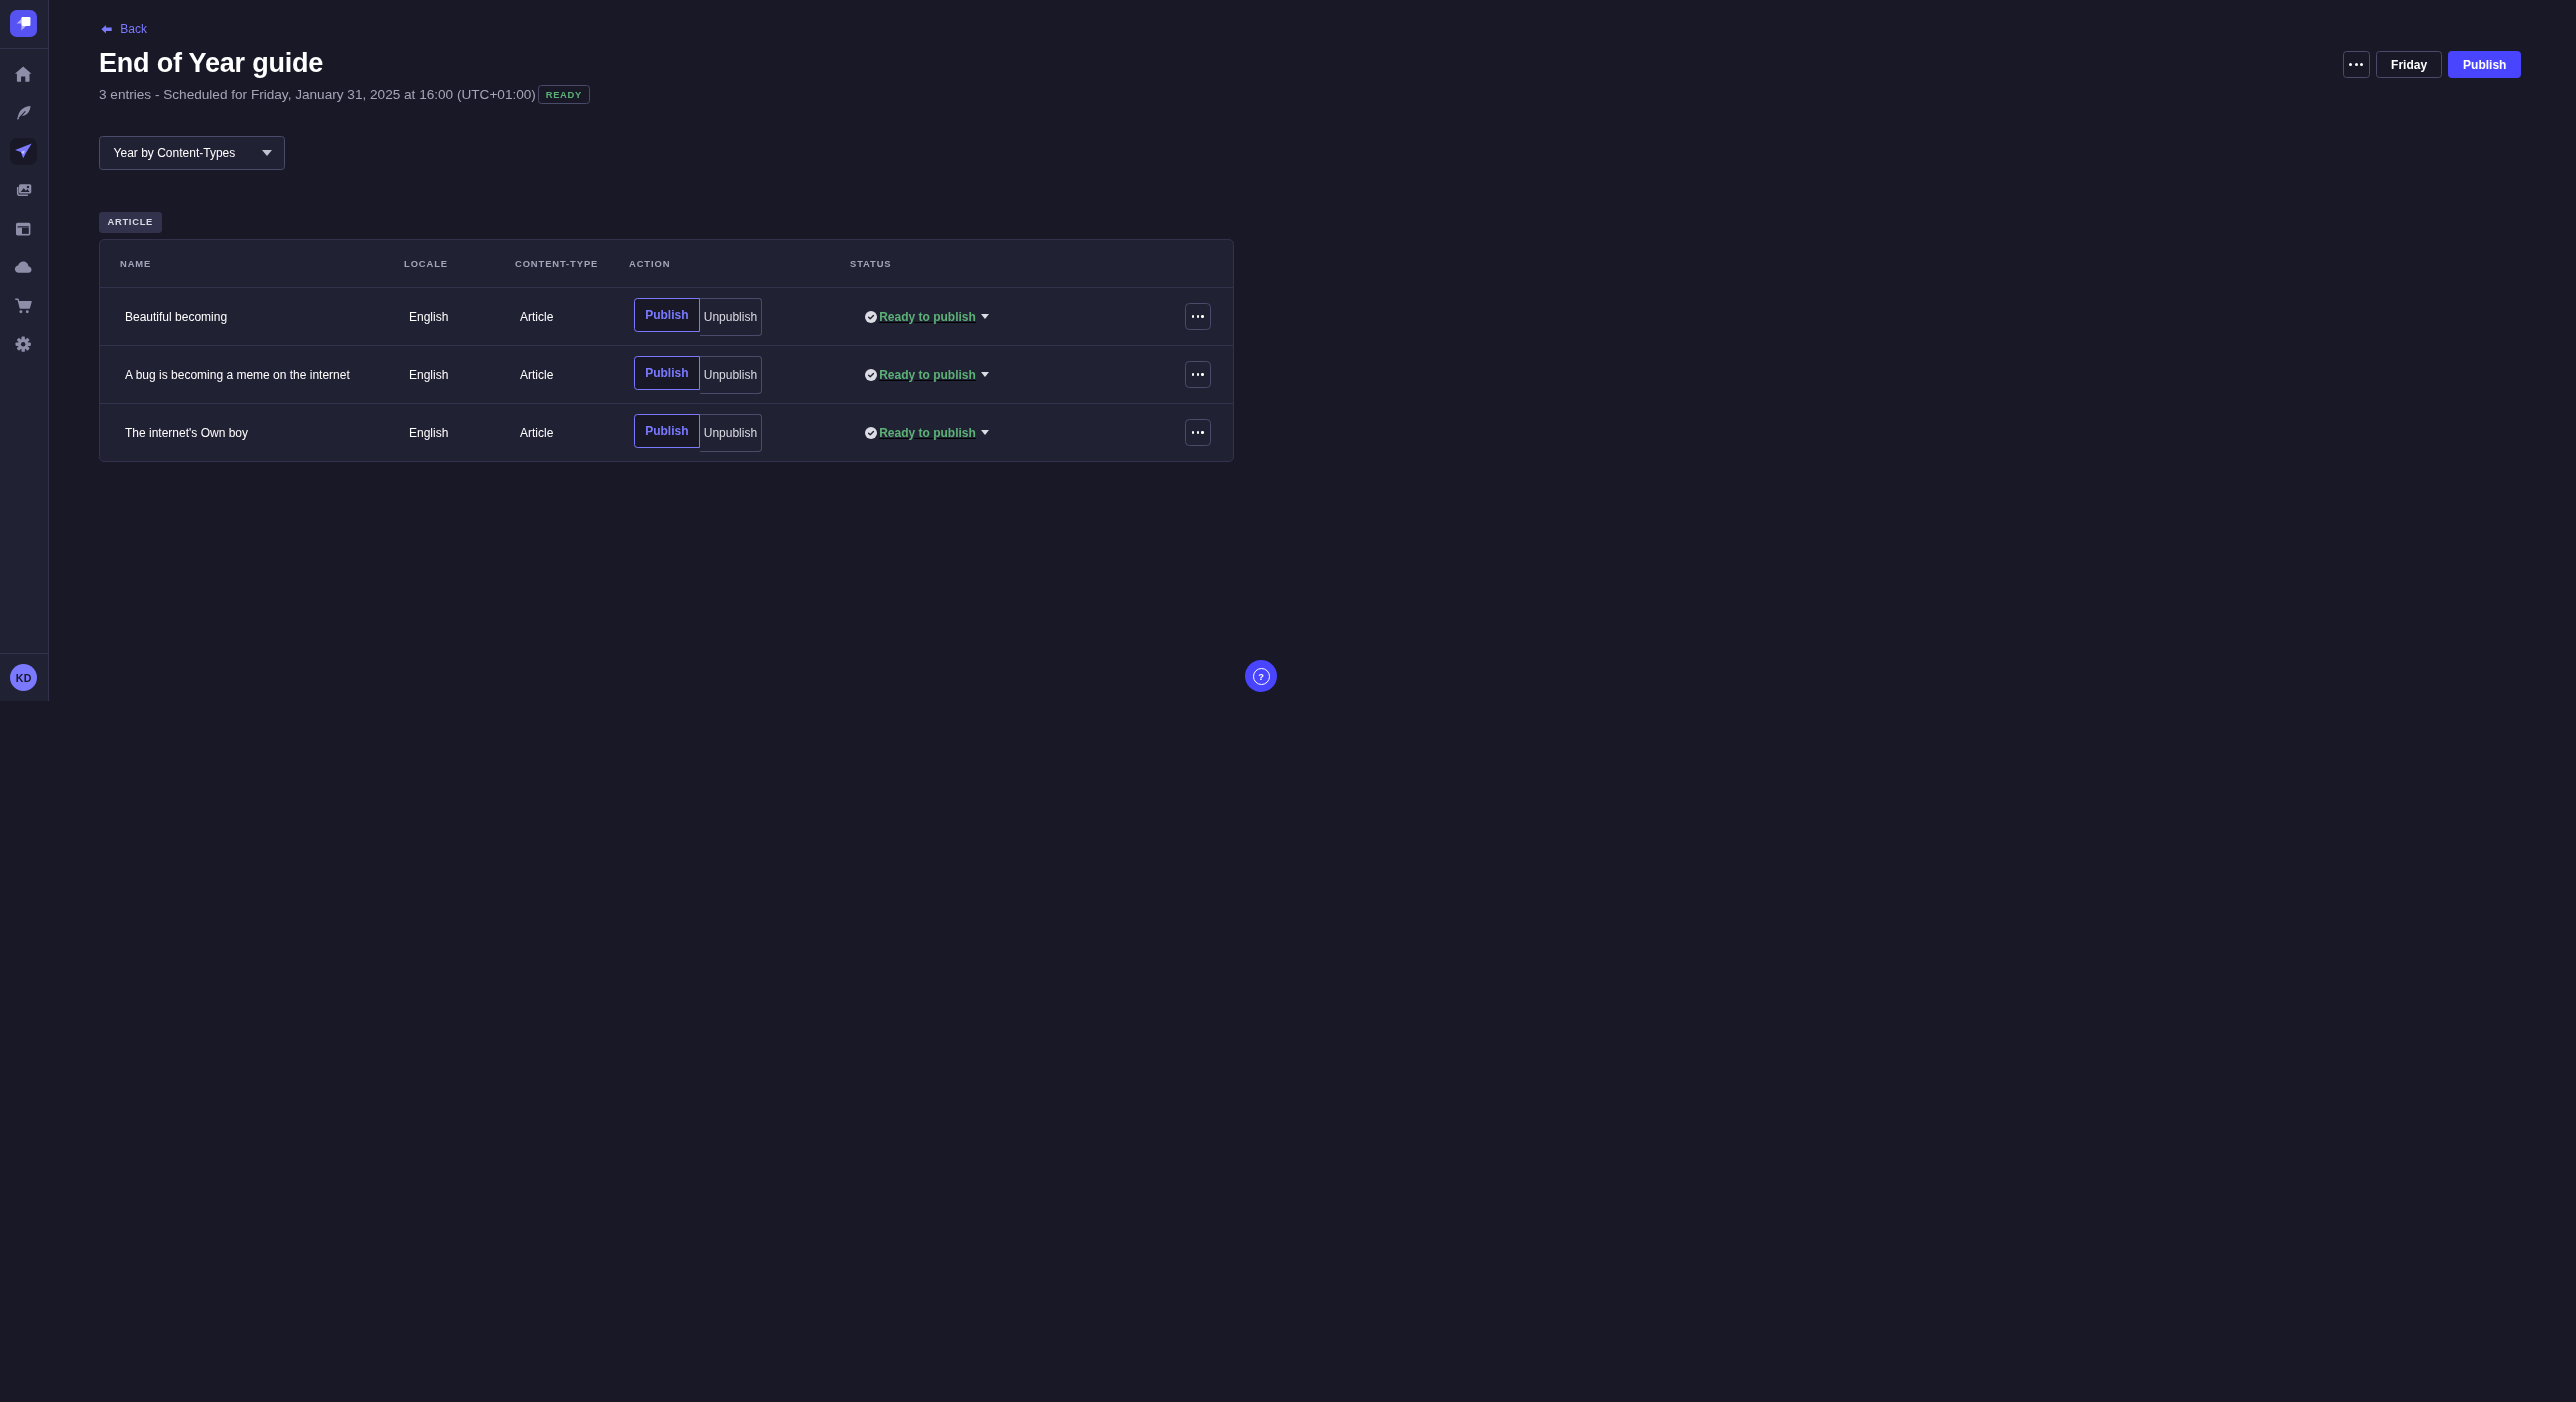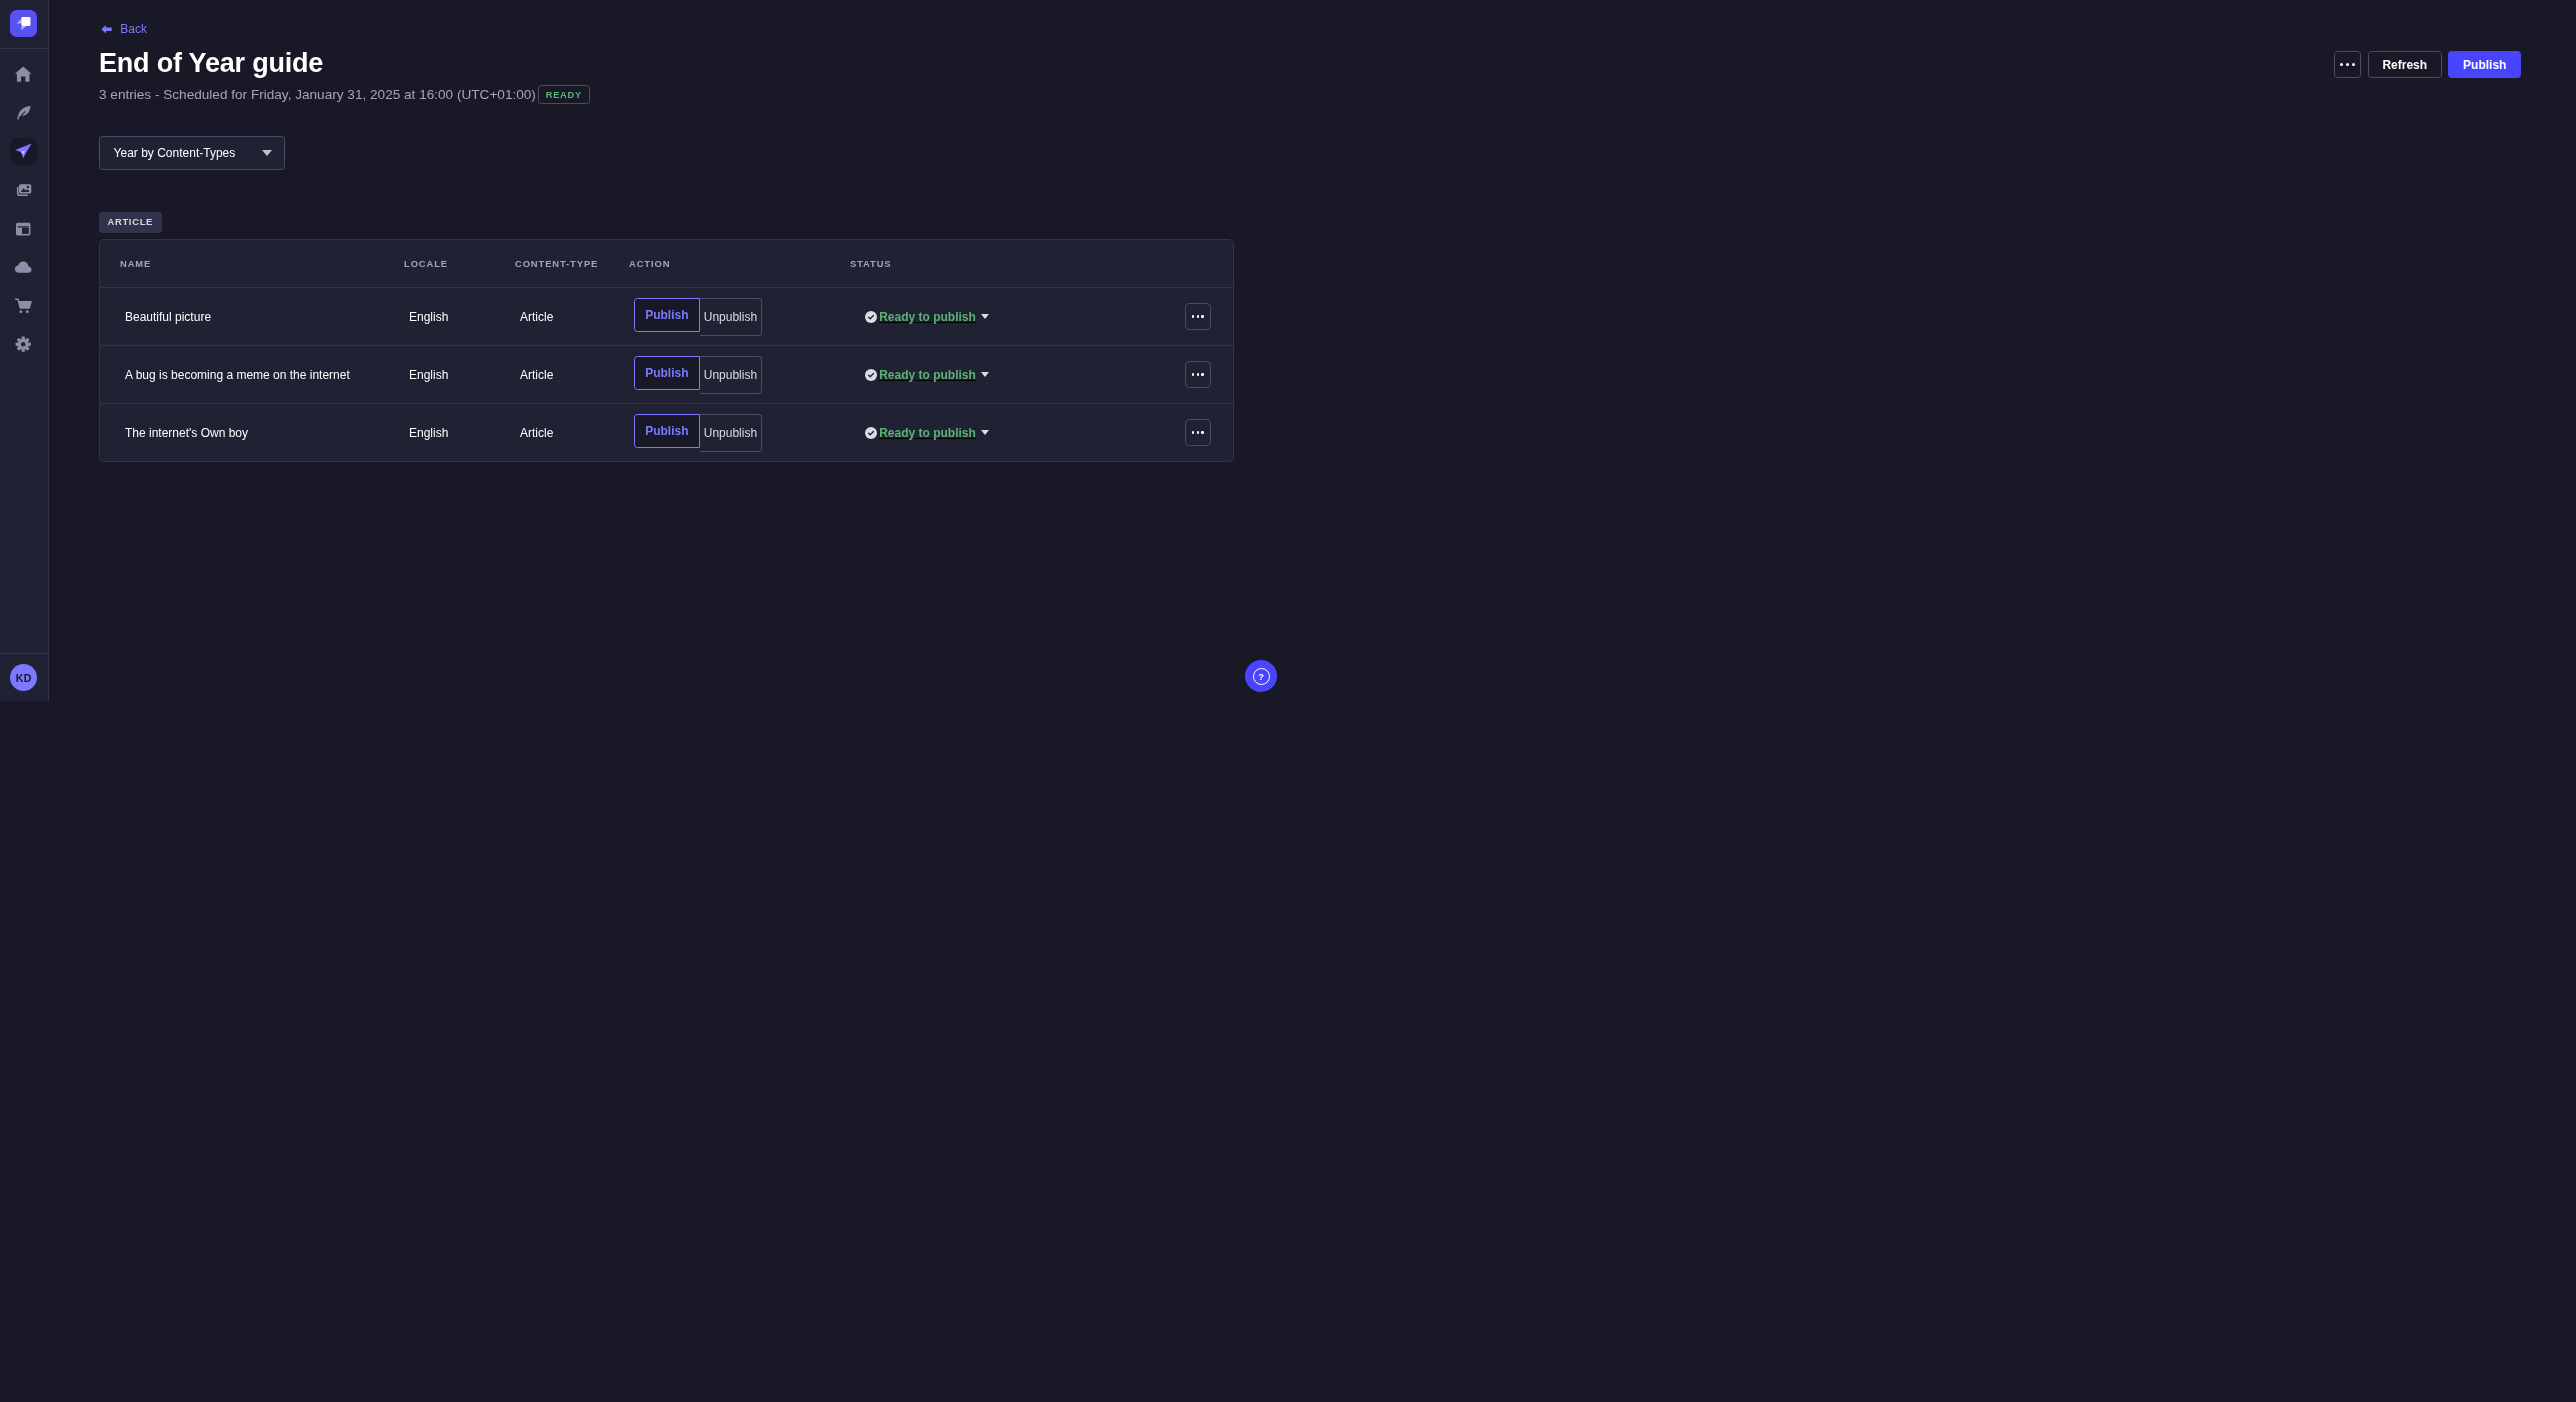--- a/index.html
+++ b/index.html
@@ -170,21 +170,21 @@
 <h1 class="page-title">End of Year guide</h1>
 
 <div class="header-actions">
   <button class="btn btn-ghost btn-icon">
     <span class="dots">
         <i></i>
         <i></i>
         <i></i>
       </span>
   </button>
-  <button class="btn btn-ghost btn-pad">Refresh</button>
+  <button class="btn btn-ghost btn-pad">Friday</button>
   <button class="btn btn-primary btn-pad">Publish</button>
 </div>
 
 <div class="subtitle-row">
   <span class="subtitle">3 entries - Scheduled for Friday, January 31, 2025 at 16:00 (UTC+01:00)</span>
   <span class="ready-badge">READY</span>
 </div>
 
 <div class="groupby">
   <span class="groupby-label">Year by Content-Types</span>
@@ -197,21 +197,21 @@
   <div class="trow thead">
     <span class="th">NAME</span>
     <span class="th">LOCALE</span>
     <span class="th">CONTENT-TYPE</span>
     <span class="th">ACTION</span>
     <span class="th">STATUS</span>
     <span></span>
   </div>
 
   <div class="trow tbody-row">
-    <span class="cell">Beautiful picture</span>
+    <span class="cell">Beautiful becoming</span>
     <span class="cell">English</span>
     <span class="cell">Article</span>
     <div class="seg">
       <button class="seg-pub">Publish</button>
       <button class="seg-unpub">Unpublish</button>
     </div>
     <div class="status-cell">
       <svg width="12" height="12" viewBox="0 0 14 14">
         <circle cx="7" cy="7" r="7" fill="#dcdce4"></circle>
         <path d="M4.2 7.3 L6.1 9.1 L9.9 5.2" stroke="#212134" stroke-width="1.6" fill="none" stroke-linecap="round" stroke-linejoin="round"></path>

